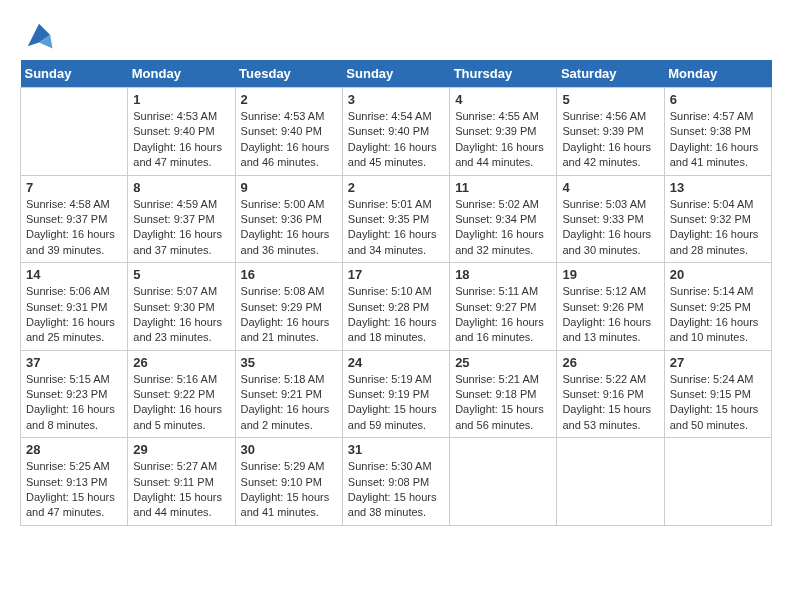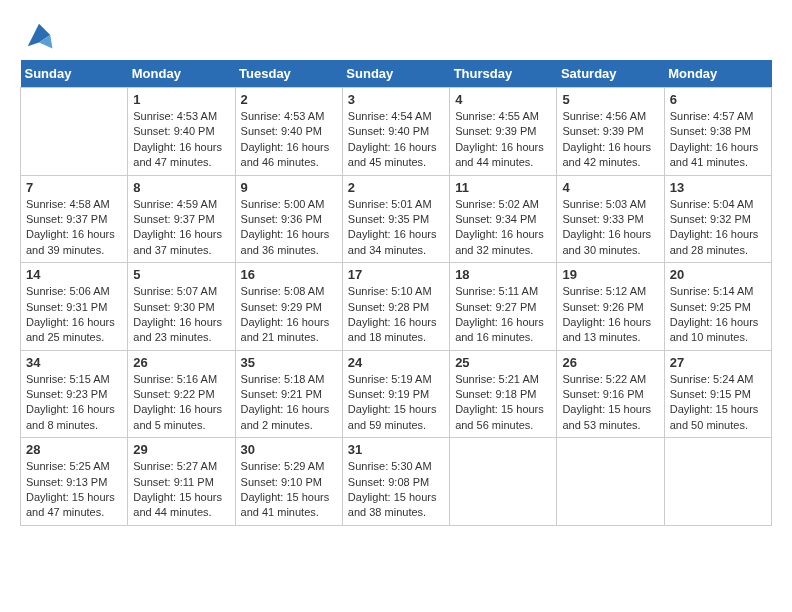--- a/index.html
+++ b/index.html
@@ -202,21 +202,21 @@
           <span class="day-number">19</span>
           <div class="day-info">Sunrise: 5:12 AM<br>Sunset: 9:26 PM<br>Daylight: 16 hours<br>and 13 minutes.</div>
         </td>
         <td>
           <span class="day-number">20</span>
           <div class="day-info">Sunrise: 5:14 AM<br>Sunset: 9:25 PM<br>Daylight: 16 hours<br>and 10 minutes.</div>
         </td>
       </tr>
       <tr>
         <td>
-          <span class="day-number">34</span>
+          <span class="day-number">37</span>
           <div class="day-info">Sunrise: 5:15 AM<br>Sunset: 9:23 PM<br>Daylight: 16 hours<br>and 8 minutes.</div>
         </td>
         <td>
           <span class="day-number">26</span>
           <div class="day-info">Sunrise: 5:16 AM<br>Sunset: 9:22 PM<br>Daylight: 16 hours<br>and 5 minutes.</div>
         </td>
         <td>
           <span class="day-number">35</span>
           <div class="day-info">Sunrise: 5:18 AM<br>Sunset: 9:21 PM<br>Daylight: 16 hours<br>and 2 minutes.</div>
         </td>

